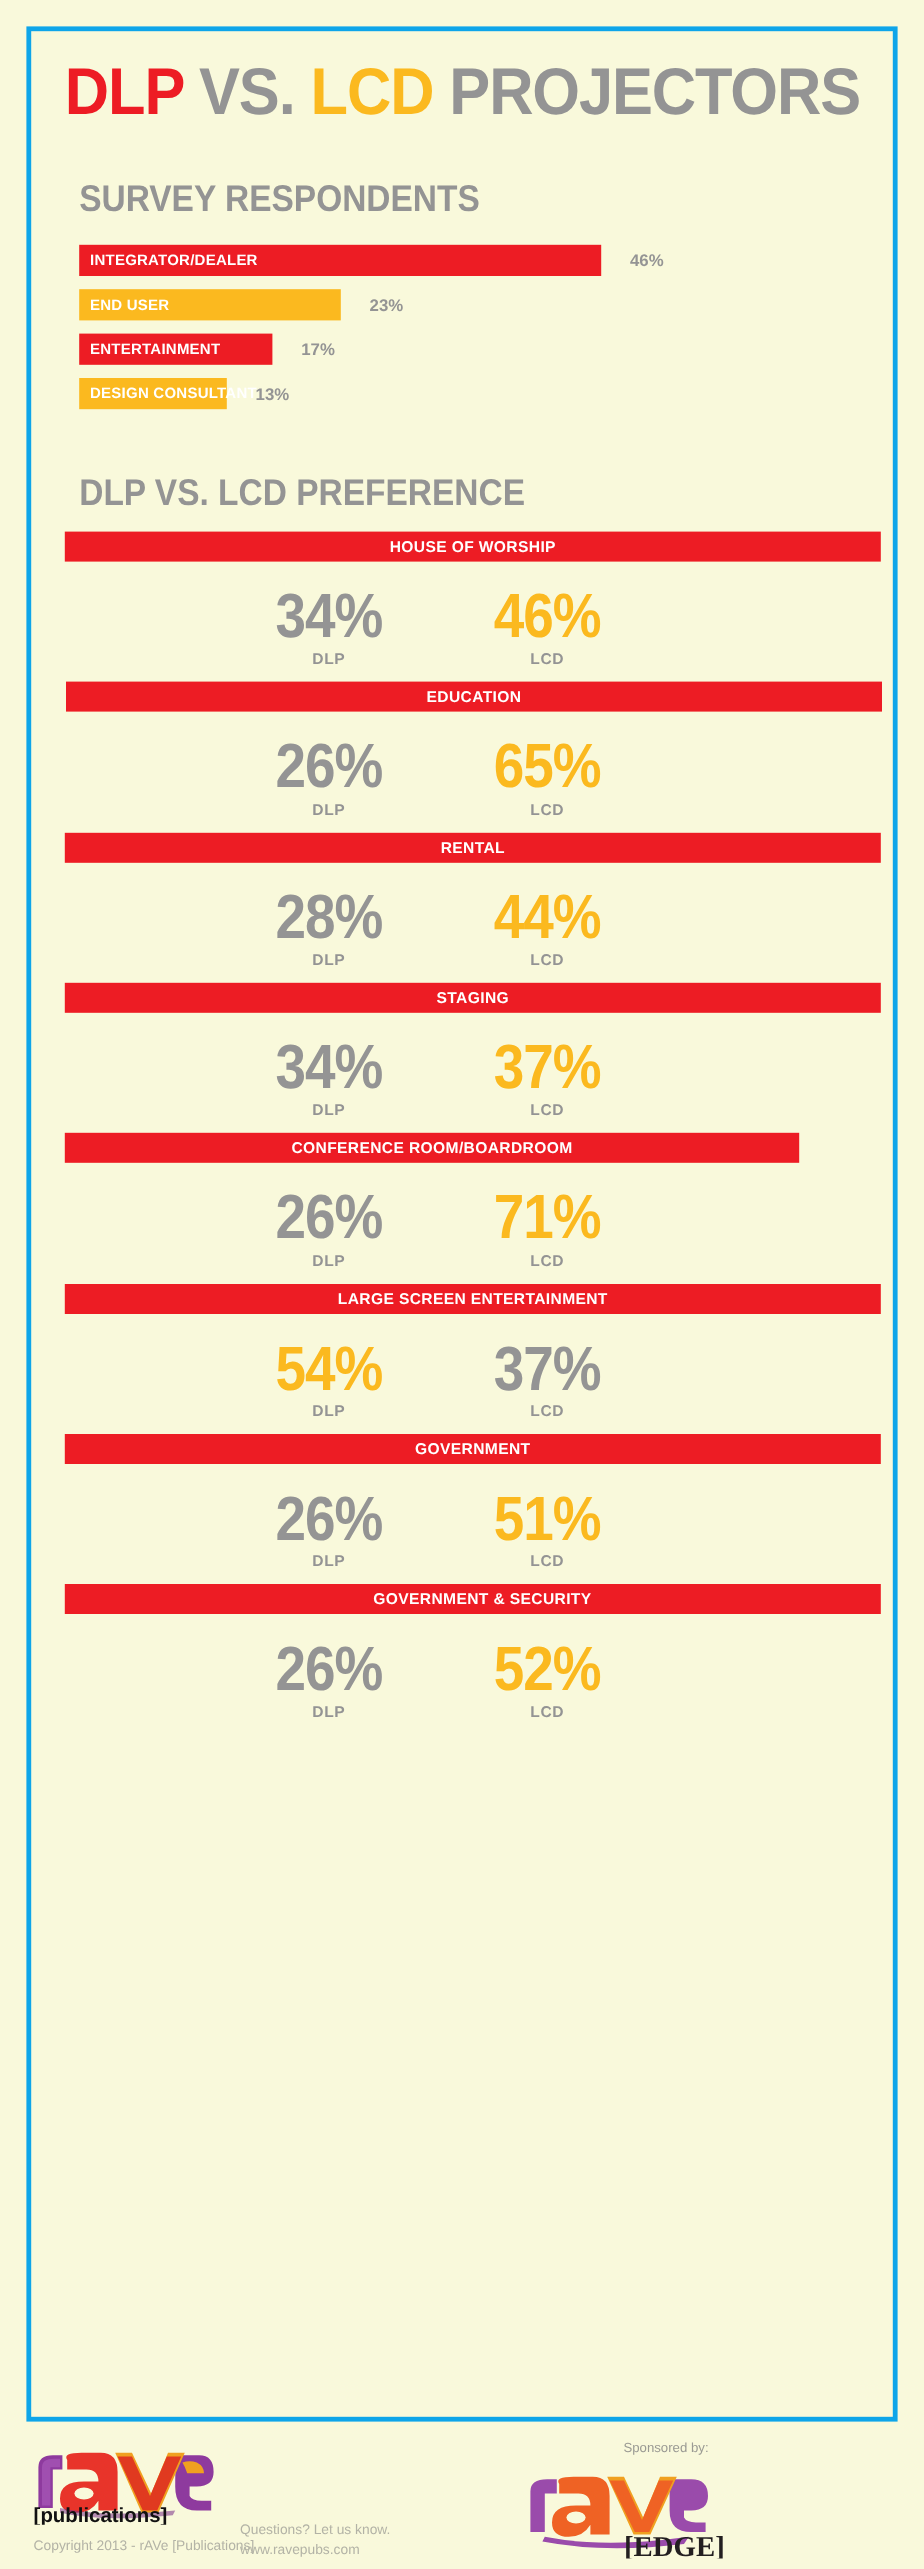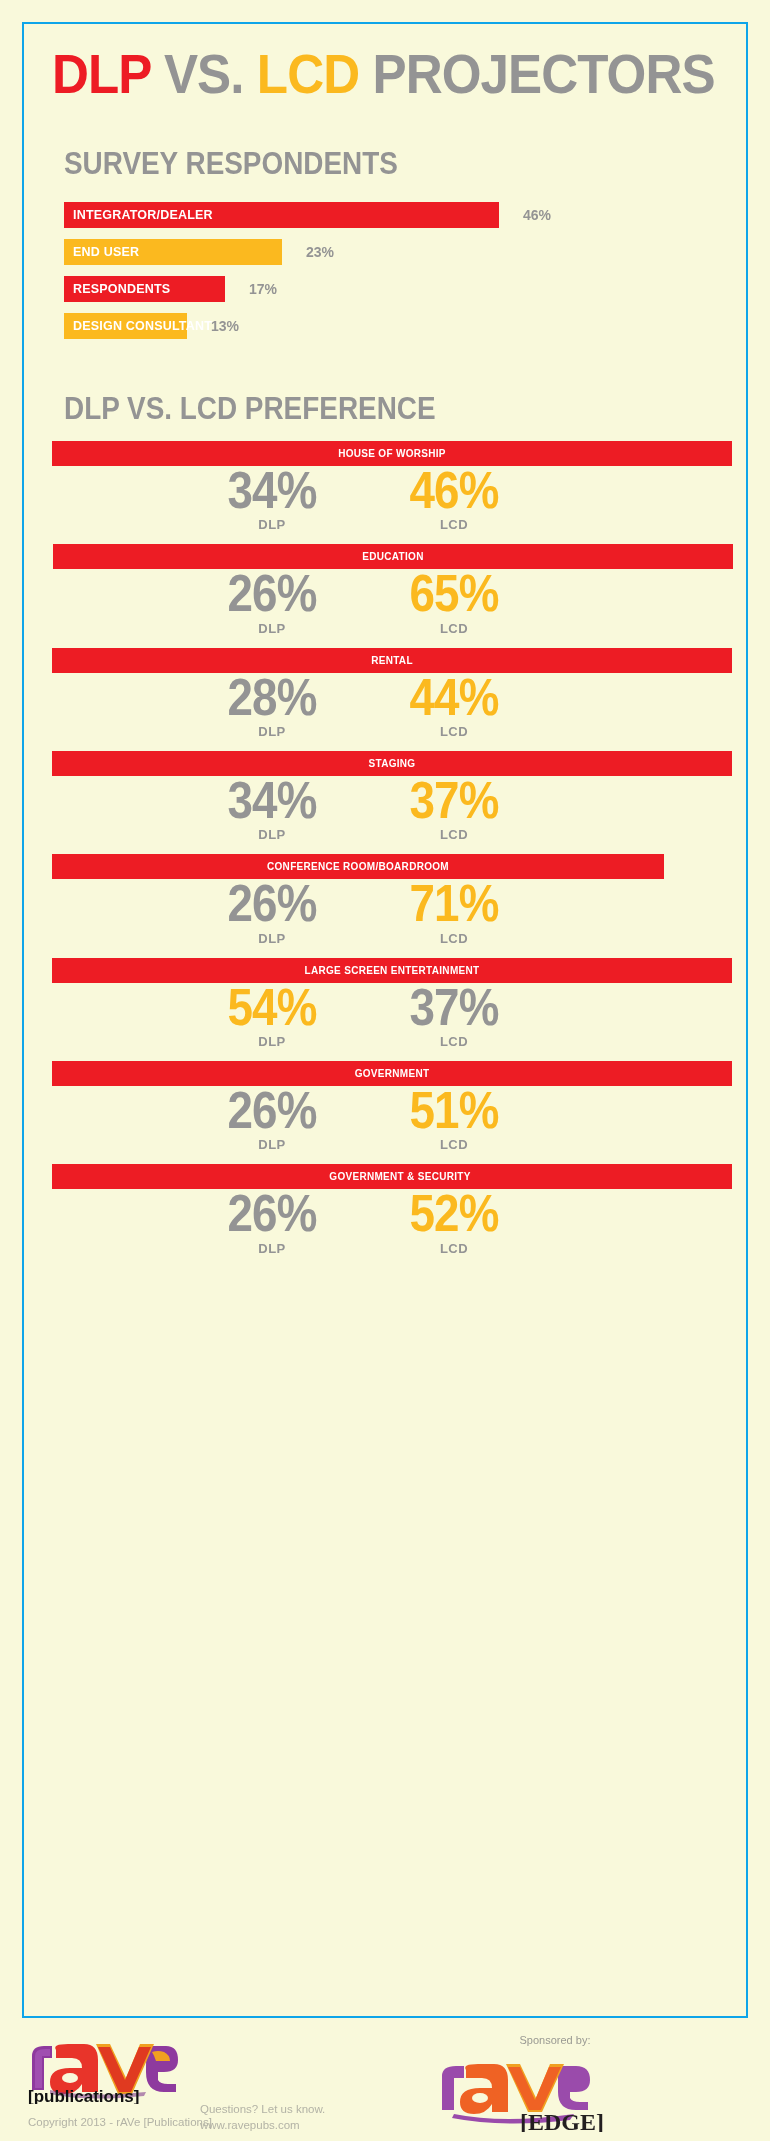--- a/index.html
+++ b/index.html
@@ -7,21 +7,21 @@
     width: 770px; height: 2141px;
     background: #f7f7d7;
     font-family: "Liberation Sans", sans-serif;
     overflow: hidden;
   }
   .poster { width: 770px; height: 2141px; background: #f9f9db; position: relative; }
 
   .frame {
     position: absolute; left: 22px; top: 22px;
     width: 726px; height: 1996px;
-    border: 2px solid #0ea5e9;
+    border: 4px solid #0ea5e9;
     background: #f9f9db;
     padding: 0 28px;
   }
 
   
   .title {
     margin-top: 22px;
     font-size: 55px;
     font-weight: bold;
     letter-spacing: -1px;
@@ -74,30 +74,30 @@
   }
 
   
   .pref-list { margin-top: 14px; }
   .pref-block { margin-bottom: 0px; }
   .cat-bar {
     background: #ed1c24;
     height: 25px;
     display: flex; align-items: center; justify-content: center;
     color: #fff;
-    font-size: 10px;
+    font-size: 13px;
     font-weight: bold;
     letter-spacing: 0.3px;
     font-family: "Liberation Sans Narrow","Liberation Sans", sans-serif;
     white-space: nowrap;
   }
 
   .pair {
     display: flex;
-    padding-top: 0;
+    padding-top: 22px;
     padding-bottom: 12px;
   }
   .stat { width: 160px; text-align: center; }
   .stat.dlp { margin-left: 140px; }
   .stat.lcd { margin-left: 22px; }
   .stat-val {
     font-size: 52px;
     font-weight: bold;
     line-height: 0.95;
     letter-spacing: -1px;
@@ -160,21 +160,21 @@
           <div class="survey-pct">46%</div>
         </div>
         <div class="survey-row">
           <div class="survey-bar bar-gold" style="width: 218px;">
             <span>END USER</span>
           </div>
           <div class="survey-pct">23%</div>
         </div>
         <div class="survey-row">
           <div class="survey-bar bar-red" style="width: 161px;">
-            <span>RESPONDENTS</span>
+            <span>ENTERTAINMENT</span>
           </div>
           <div class="survey-pct">17%</div>
         </div>
         <div class="survey-row">
           <div class="survey-bar bar-gold" style="width: 123px;">
             <span>DESIGN CONSULTANT</span>
           </div>
           <div class="survey-pct">13%</div>
         </div>
       </div>

